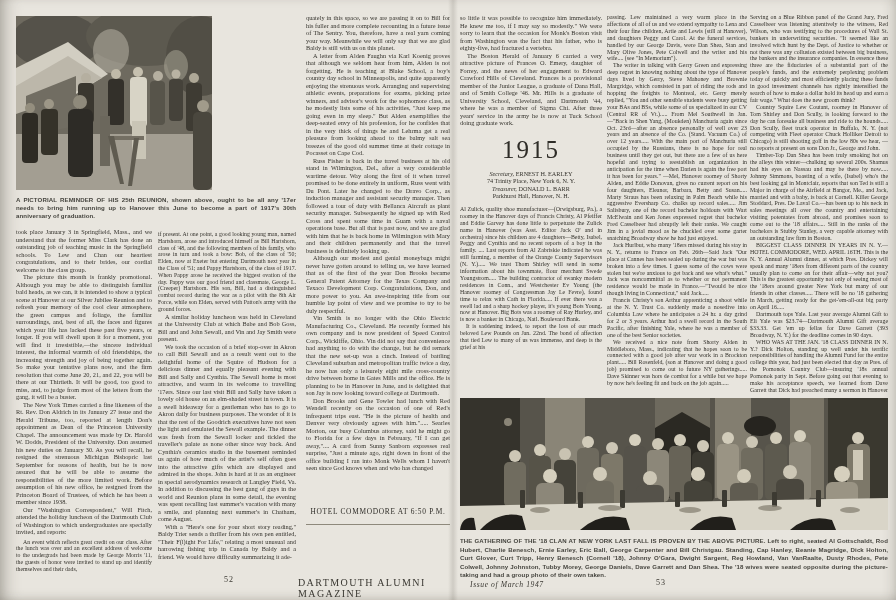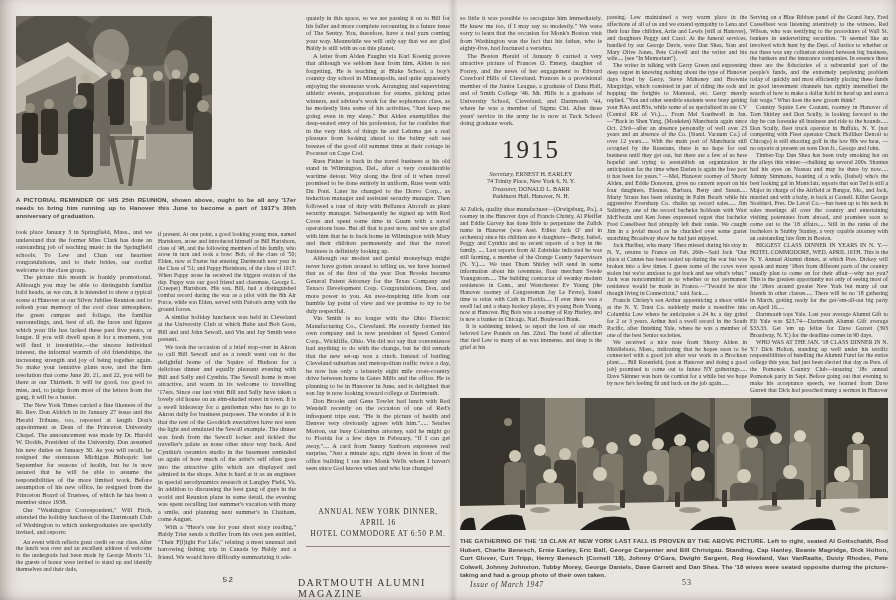--- a/index.html
+++ b/index.html
@@ -136,25 +136,24 @@
   <div class="col" style="left:306px; top:14px; width:144px; height:482px;">
     <p class="noindent">quately in this space, so we are passing it on to Bill for his fuller and more complete recounting in a future issue of The Sentry. You, therefore, have a real yarn coming your way. Meanwhile we will only say that we are glad Baldy is still with us on this planet.</p>
     <p>A letter from Alden Faughn via Karl Koenig proves that although we seldom hear from him, Alden is not forgetting. He is teaching at Blake School, a boy's country day school in Minneapolis, and quite apparently enjoying the strenuous work. Arranging and supervising athletic events, preparations for exams, picking prize winners, and advisor's work for the sophomore class, as he modestly lists some of his activities, "Just keep me going even in my sleep." But Alden exemplifies the deep-seated envy of his profession, for he confides that in the very thick of things he and Lehrma get a real pleasure from looking ahead to the balmy salt sea breezes of the good old summer time at their cottage in Pocasset on Cape Cod.</p>
     <p>Russ Fisher is back in the travel business at his old stand in Wilmington, Del., after a very considerable wartime detour. Way along the first of it when travel promised to be done entirely in uniform, Russ went with Du Pont. Later he changed to the Dravo Corp., as induction manager and assistant security manager. Then followed a tour of duty with Bellanca Aircraft as plant security manager. Subsequently he signed up with Red Cross and spent some time in Guam with a naval operations base. But all that is past now, and we are glad with him that he is back home in Wilmington with Mary and their children permanently and that the travel business is definitely looking up.</p>
     <p>Although our modest and genial moneybags might never have gotten around to telling us, we have learned that as of the first of the year Don Brooks became General Patent Attorney for the Texas Company and Texaco Development Corp. Congratulations, Don, and more power to you. An awe-inspiring title from our humble lay point of view and we promise to try to be duly respectful.</p>
     <p>Vin Smith is no longer with the Ohio Electric Manufacturing Co., Cleveland. He recently formed his own company and is now president of Speed Control Corp., Wickliffe, Ohio. Vin did not say that convenience had anything to do with the change, but he did remark that the new set-up was a cinch. Instead of battling Cleveland suburban and metropolitan traffic twice a day, he now has only a leisurely eight mile cross-country drive between home in Gates Mills and the office. He is planning to be in Hanover in June, and is delighted that son Jay is now looking toward college at Dartmouth.</p>
     <p>Don Brooks and Gene Towler had lunch with Red Wendell recently on the occasion of one of Red's infrequent trips east. "He is the picture of health and Denver very obviously agrees with him."..... Searles Morton, our busy Columbus attorney, said he might go to Florida for a few days in February, "If I can get away,".... A card from Sunny Sanborn expresses real surprise, "Just a minute ago, right down in front of the office building I ran into Monk Wells whom I haven't seen since God knows when and who has changed</p>
   </div>
 
   <div class="dinner-notice">
-    <div>ANNUAL NEW YORK DINNER, APRIL 16</div>
     <div>HOTEL COMMODORE AT 6:50 P.M.</div>
   </div>
 
-  <div class="footer-text pagenum" style="left:198px; top:575px; width:36px; text-align:right;font-family:Liberation Mono, monospace;">52</div>
+  <div class="footer-text pagenum" style="left:198px; top:575px; width:36px; text-align:right;">52</div>
   <div class="footer-text mag-title" style="left:298px; top:577px; width:154px;">DARTMOUTH ALUMNI MAGAZINE</div>
 
   <div class="col" style="left:460px; top:14px; width:142px; height:380px;">
     <p class="noindent">so little it was possible to recognize him immediately. He knew me too, if I may say so modestly." We were sorry to learn that the occasion for Monk's Boston visit from Washington was the fact that his father, who is eighty-five, had fractured a vertebra.</p>
     <p>The Boston Herald of January 6 carried a very attractive picture of Frances O. Emery, daughter of Forrey, and the news of her engagement to Edward Crawford Hills of Cleveland. Frances is a provisional member of the Junior League, a graduate of Dana Hall, and of Smith College '46. Mr. Hills is a graduate of University School, Cleveland, and Dartmouth '44, where he was a member of Sigma Chi. After three years' service in the army he is now at Tuck School doing graduate work.</p>
     <div class="class-heading">1915</div>
     <div class="officers">
       <div><span class="role">Secretary,</span> <span>ERNEST H. EARLEY</span></div>
       <div>74 Trinity Place, New York 6, N. Y.</div>
       <div><span class="role">Treasurer,</span> <span>DONALD L. BARR</span></div>
@@ -265,14 +264,14 @@
         <path d="M230 132 Q248 114 272 120 L276 132 Z"></path>
         <path d="M330 132 Q348 116 372 122 L376 132 Z"></path>
         <path d="M0 132 Q2 118 14 120 L16 132 Z"></path>
       </g>
     </svg>
   </div>
 
   <div class="caption" style="left:460px; top:537px; width:428px; height:38px; line-height:8.6px;">THE GATHERING OF THE '18 CLAN AT NEW YORK LAST FALL IS PROVEN BY THE ABOVE PICTURE. Left to right, seated Al Gottschaldt, Rod Hubert, Charlie Benesch, Ernie Earley, Eric Ball, George Carpenter and Bill Christgau. Standing, Cap Hanley, Beanie Magridge, Dick Holton, Curt Glover, Curt Tripp, Henry Benesch (Cornell '18), Johnny O'Gara, Dwight Sargent, Reg Howland, Van VanRaalte, Dusty Rhodes, Pete Colwell, Johnny Johnston, Tubby Morey, George Daniels, Dave Garrett and Dan Shea. The '18 wives were seated opposite during the picture-taking and had a group photo of their own taken.</div>
 
   <div class="footer-text issue-line" style="left:470px; top:580px; width:120px;">Issue of March 1947</div>
-  <div class="footer-text pagenum" style="left:656px; top:578px; width:36px; text-align:right;">53</div>
+  <div class="footer-text pagenum" style="left:656px; top:578px; width:36px; text-align:left;">53</div>
 </div>
 
 </body></html>

